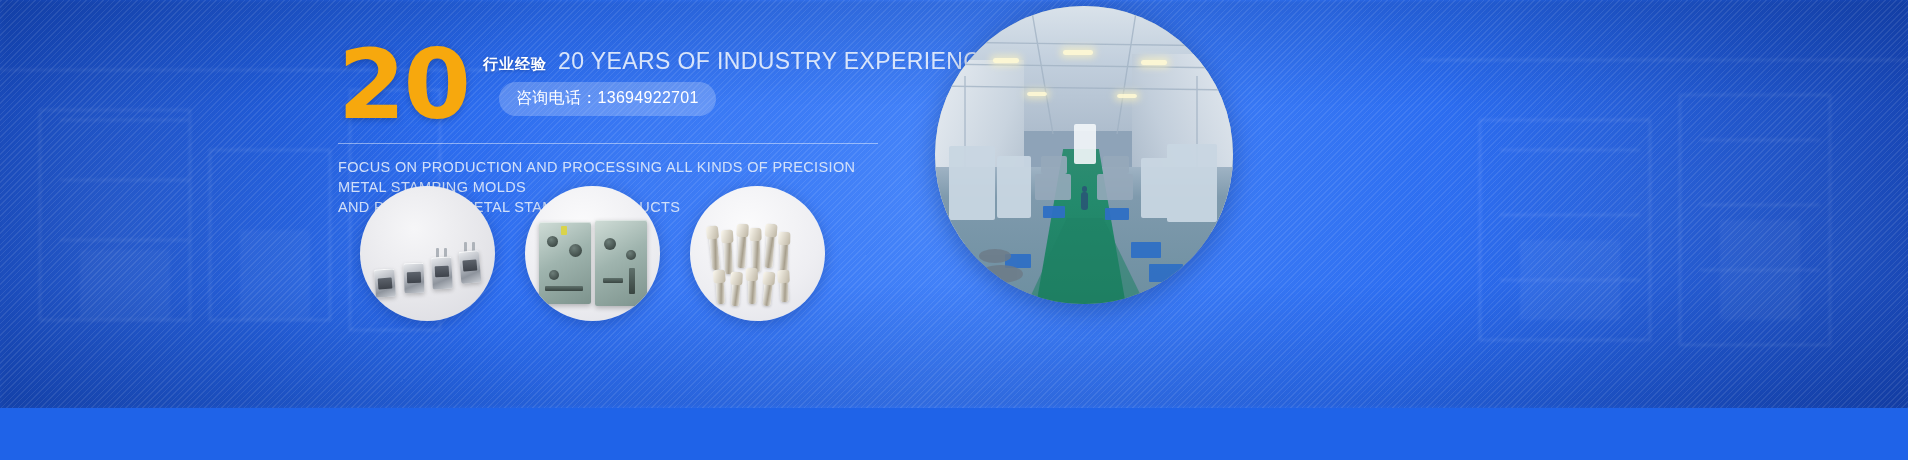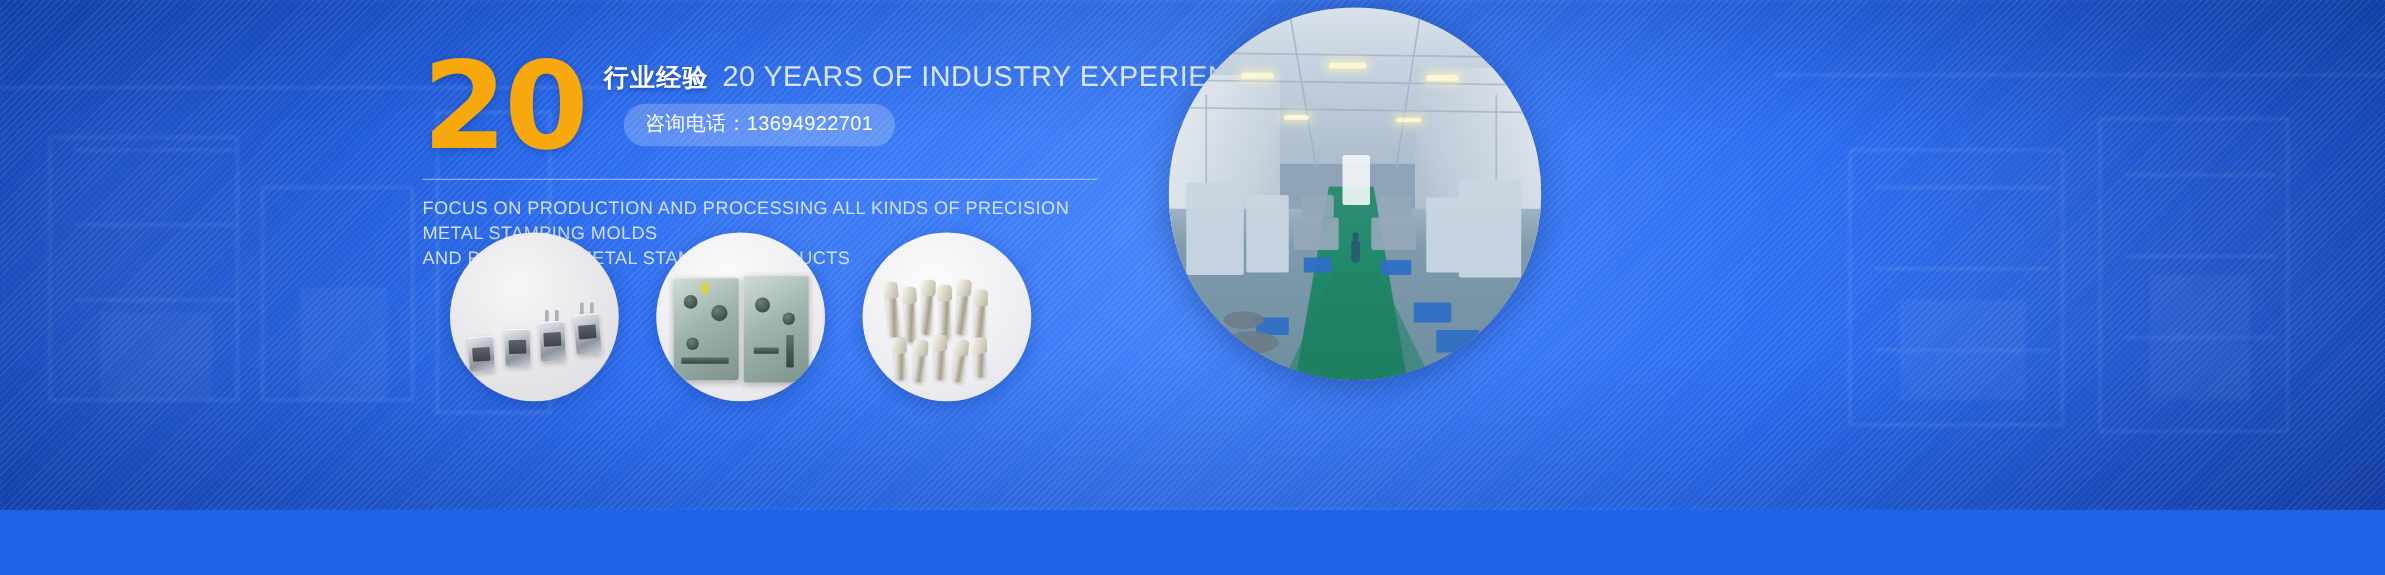--- a/index.html
+++ b/index.html
@@ -70,21 +70,21 @@
     margin-top:4px;
     text-shadow:0 2px 6px rgba(10,40,110,0.35);
   }
 
   .head-text { margin-left:14px; padding-top:10px; }
 
   .line1 { display:flex; align-items:baseline; white-space:nowrap; }
   .cn-sm {
     font-family:Liberation Serif, serif;
     font-weight:bold;
-    font-size:20px;
+    font-size:15px;
     color:#ffffff;
     letter-spacing:1px;
     text-shadow:0 1px 3px rgba(10,40,110,0.45);
   }
   .en-sm {
     font-size:23px;
     color:#e3ecfb;
     letter-spacing:0.4px;
     margin-left:11px;
     font-weight:300;

